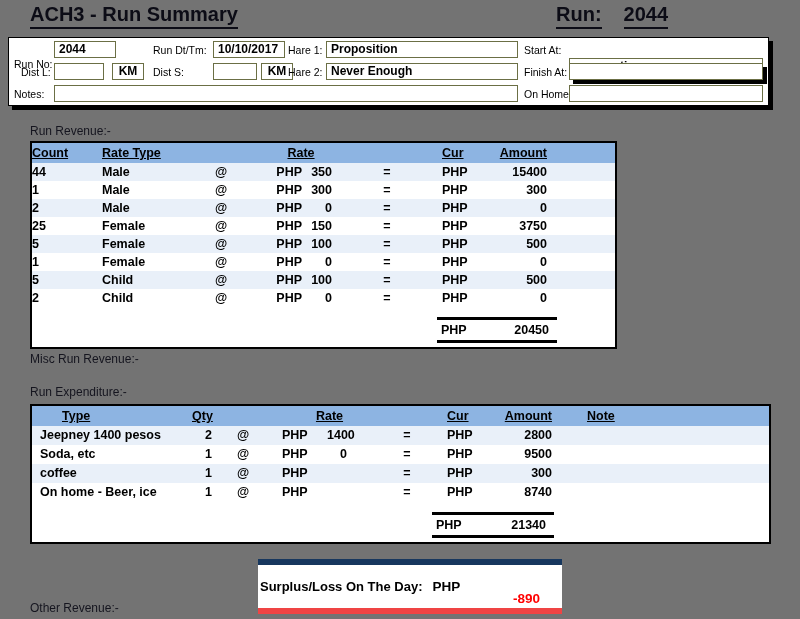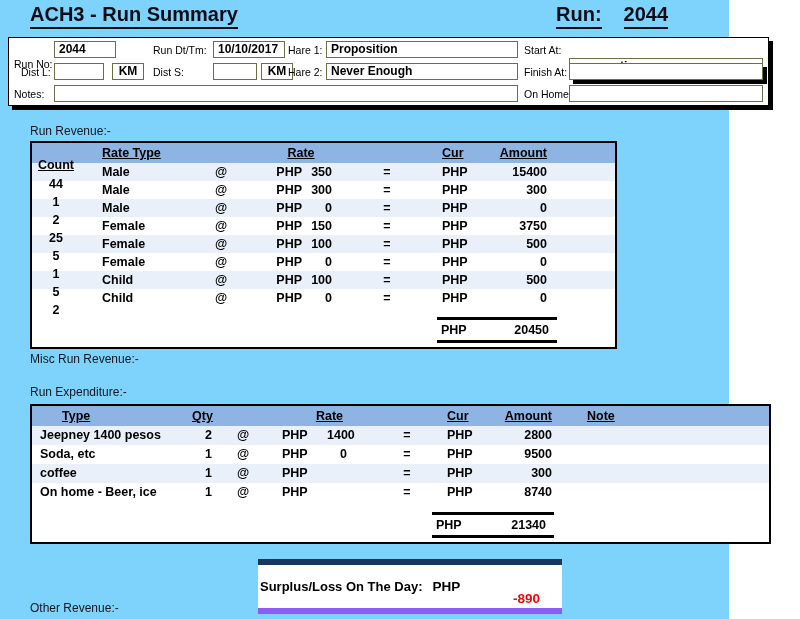--- a/index.html
+++ b/index.html
@@ -1,18 +1,18 @@
 <!DOCTYPE html>
 <html><head>
 <meta charset="utf-8">
 <style>
   * { box-sizing: border-box; margin: 0; padding: 0; }
   html,body { width: 800px; height: 619px; background: #ffffff;
     font-family: "Liberation Sans", sans-serif; color: #000; overflow: hidden; }
-  .page { position: relative; width: 729px; height: 619px; background: #7dd3fc; }
+  .page { position: relative; width: 800px; height: 619px; background: #737373; }
 
   
   .title { position: absolute; left: 30px; top: 3px; font-size: 20px; font-weight: bold;
     color: #0c0c16; border-bottom: 2.5px solid #0c0c16; padding-bottom: 1px; }
   .run-head { position: absolute; left: 556px; top: 3px; display: flex; gap: 22px;
     font-size: 20px; font-weight: bold; color: #0c0c16; }
   .run-head span { border-bottom: 2.5px solid #0c0c16; padding-bottom: 1px; }
 
   
   .form-box { position: absolute; left: 8px; top: 37px; width: 761px; height: 69px;
@@ -32,21 +32,21 @@
   .exp-table { top: 404px; width: 741px; }
 
   .rev-row { display: grid; grid-template-columns: 58px 125px 35px 52px 50px 70px 55px 80px 1fr;
     height: 18px; line-height: 18px; font-size: 12.5px; font-weight: bold; }
   .exp-row { display: grid; grid-template-columns: 160px 45px 45px 45px 50px 60px 55px 90px 150px 1fr;
     height: 19px; line-height: 19px; font-size: 12.5px; font-weight: bold; }
   .hdr { background: #8DB4E2; height: 20px; line-height: 20px; }
   .rev-row:nth-child(even):not(.hdr), .exp-row:nth-child(even):not(.hdr) { background: #E9F0F9; }
   .hu { text-decoration: underline; }
 
-  .c1 { text-align: center; padding-right: 10px; margin-top: 12px; }
+  .c1 { text-align: left; padding-right: 10px; }
   .c2 { padding-left: 12px; }
   .c4 { text-align: right; }
   .c5 { text-align: right; padding-right: 20px; }
   .c6 { text-align: center; }
   .c7 { padding-left: 20px; }
   .c8 { text-align: right; padding-right: 10px; }
   .span-rate { grid-column: 4 / 6; text-align: center; }
 
   .e1 { padding-left: 8px; white-space: nowrap; }
   .eh-type { padding-left: 30px; }
@@ -61,21 +61,21 @@
   .spacer { height: 10px; }
   .total-line { border-top: 3px solid #000; border-bottom: 3px solid #000; display: flex;
     align-items: center; height: 26px; font-size: 12.5px; font-weight: bold; }
   .rev-total { margin-left: 405px; width: 120px; }
   .exp-total { margin-left: 400px; width: 122px; }
   .total-line .t-cur { padding-left: 4px; }
   .total-line .t-amt { flex: 1; text-align: right; padding-right: 8px; }
 
   
   .surplus { position: absolute; left: 258px; top: 559px; width: 304px;
-    border-top: 6px solid #17375E; border-bottom: 6px solid #8b5cf6; background: #fff;
+    border-top: 6px solid #17375E; border-bottom: 6px solid #ef4444; background: #fff;
     padding: 2px 0; display: flex; align-items: center; font-size: 13px; font-weight: bold; }
   .surplus .s-label { padding-left: 2px; white-space: nowrap; }
   .surplus .s-cur { margin-left: 10px; font-size: 13.5px; }
   .surplus .s-amt { flex: 1; text-align: right; padding-right: 22px; color: #FF0000; font-size: 13.5px; margin-top: 24px; }
 </style>
 </head>
 <body>
 
 <div class="page">
 

